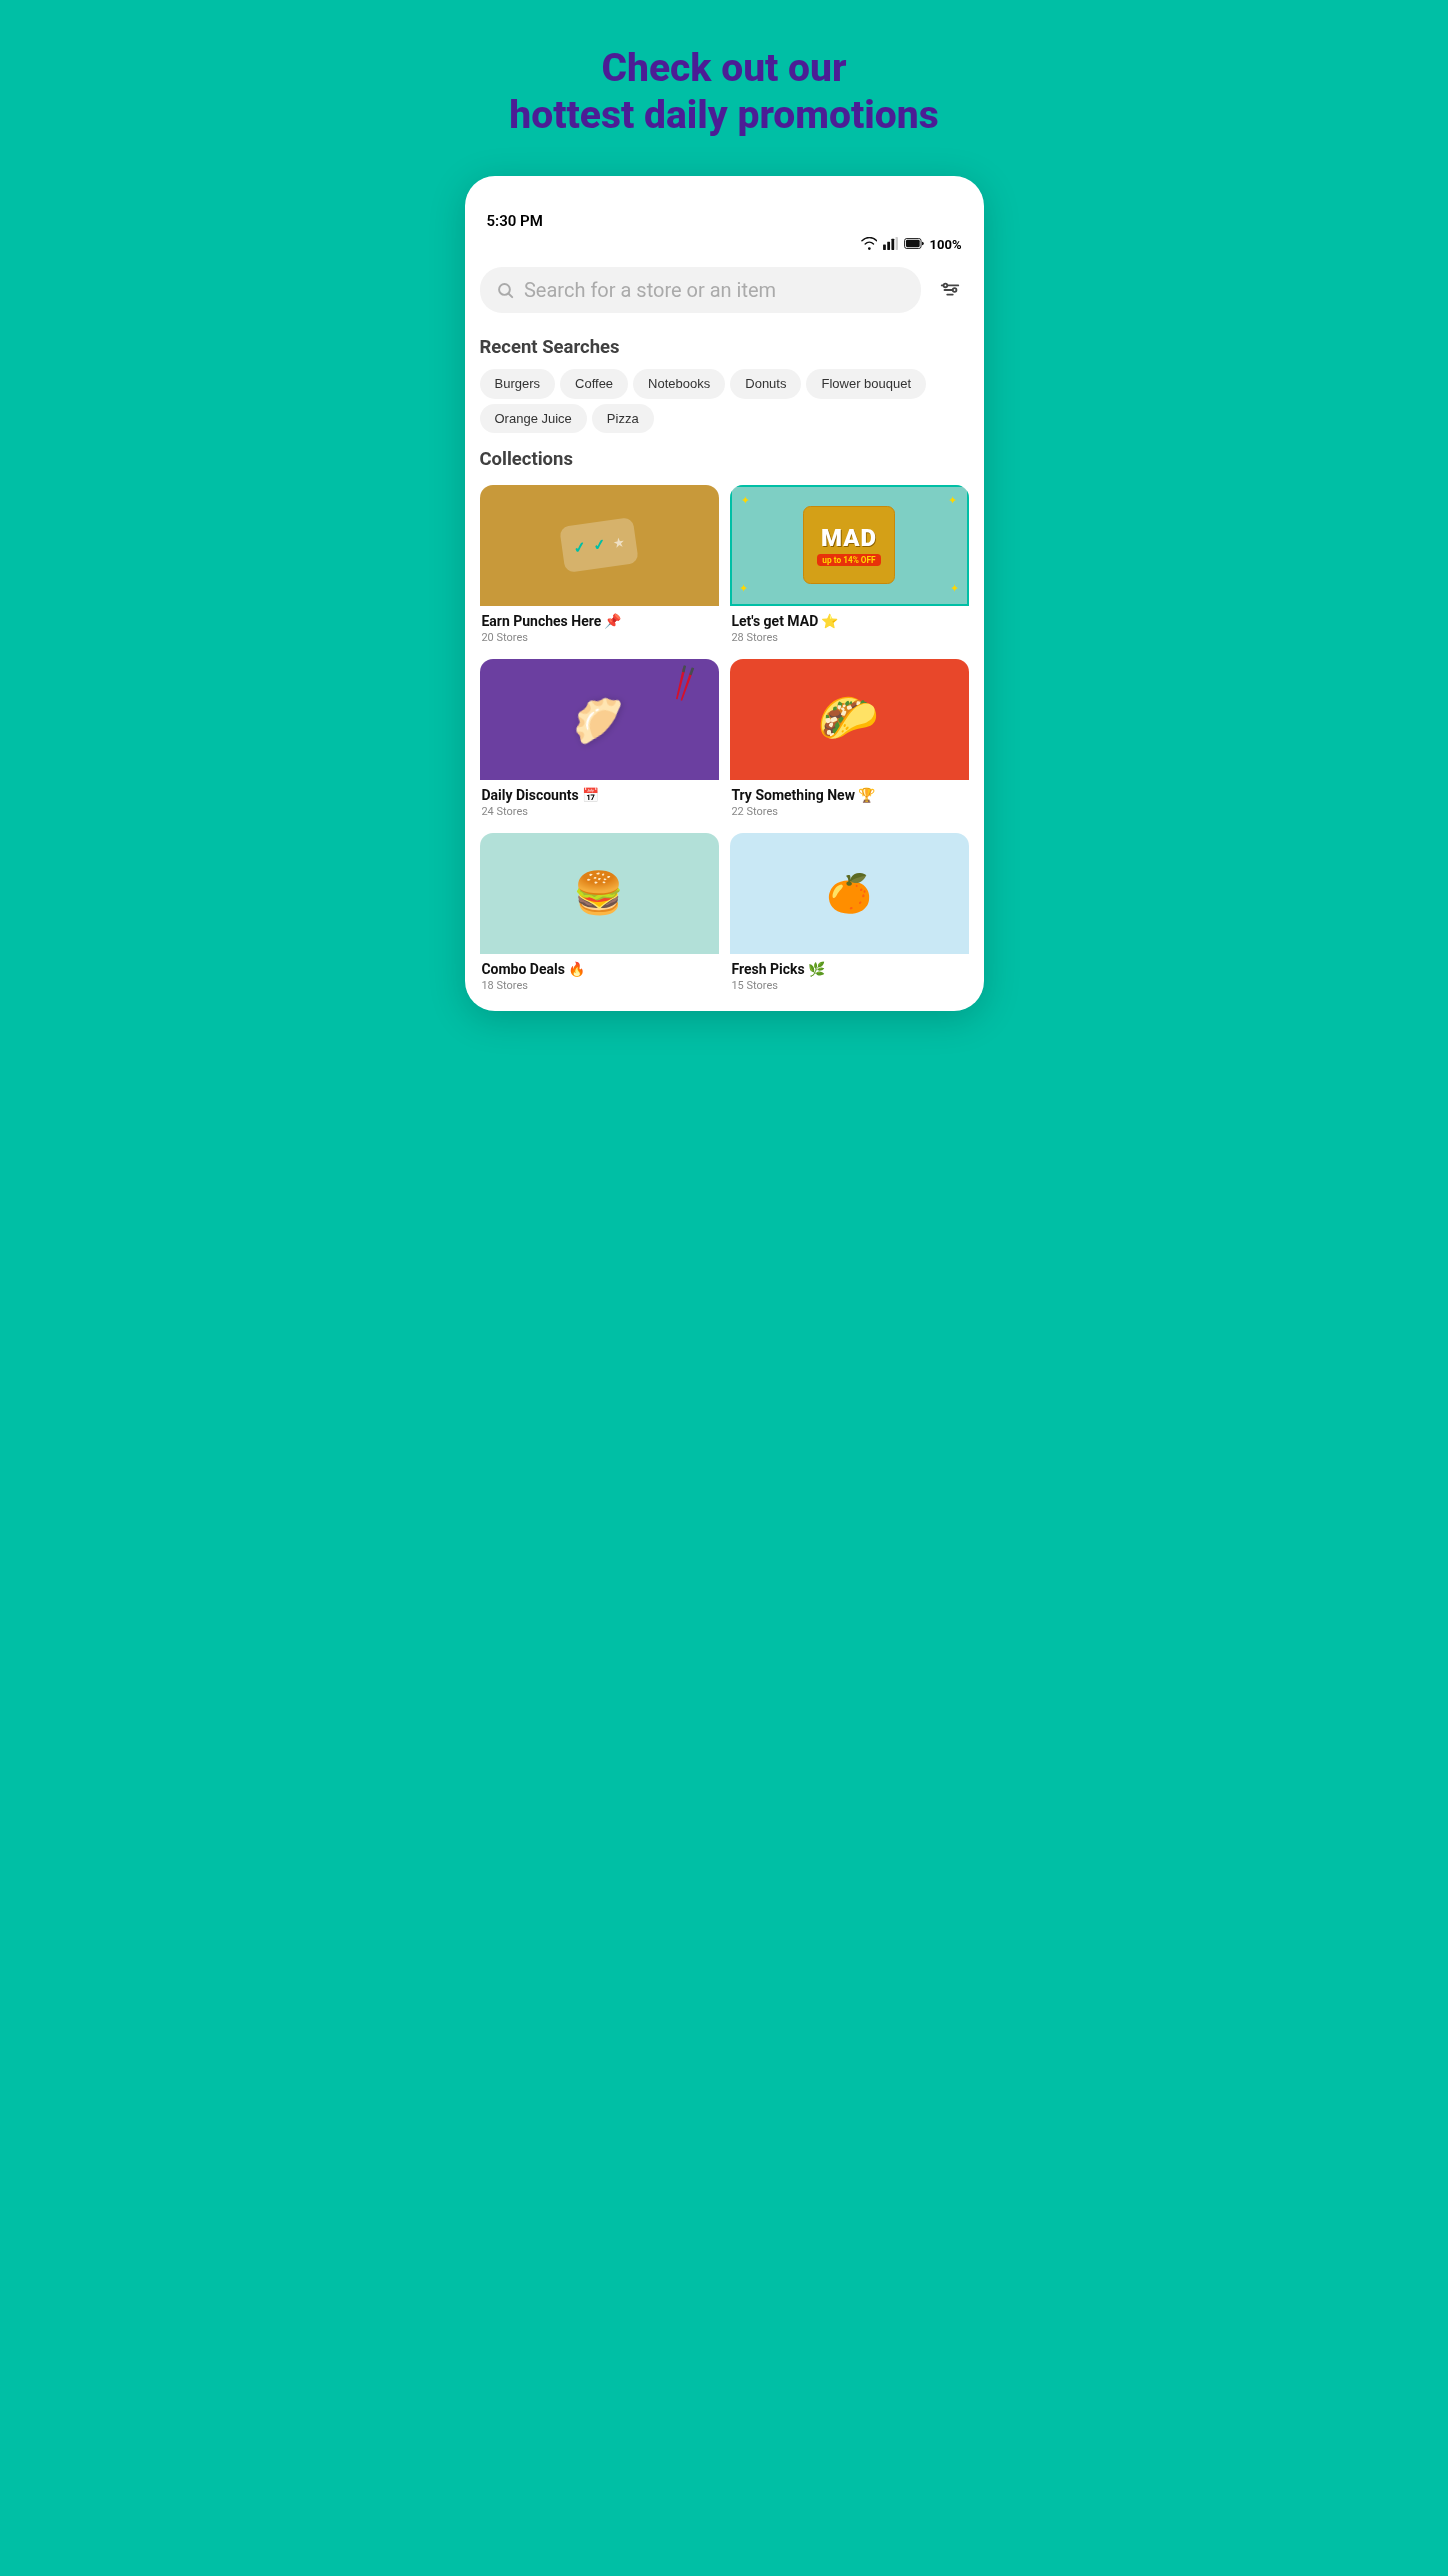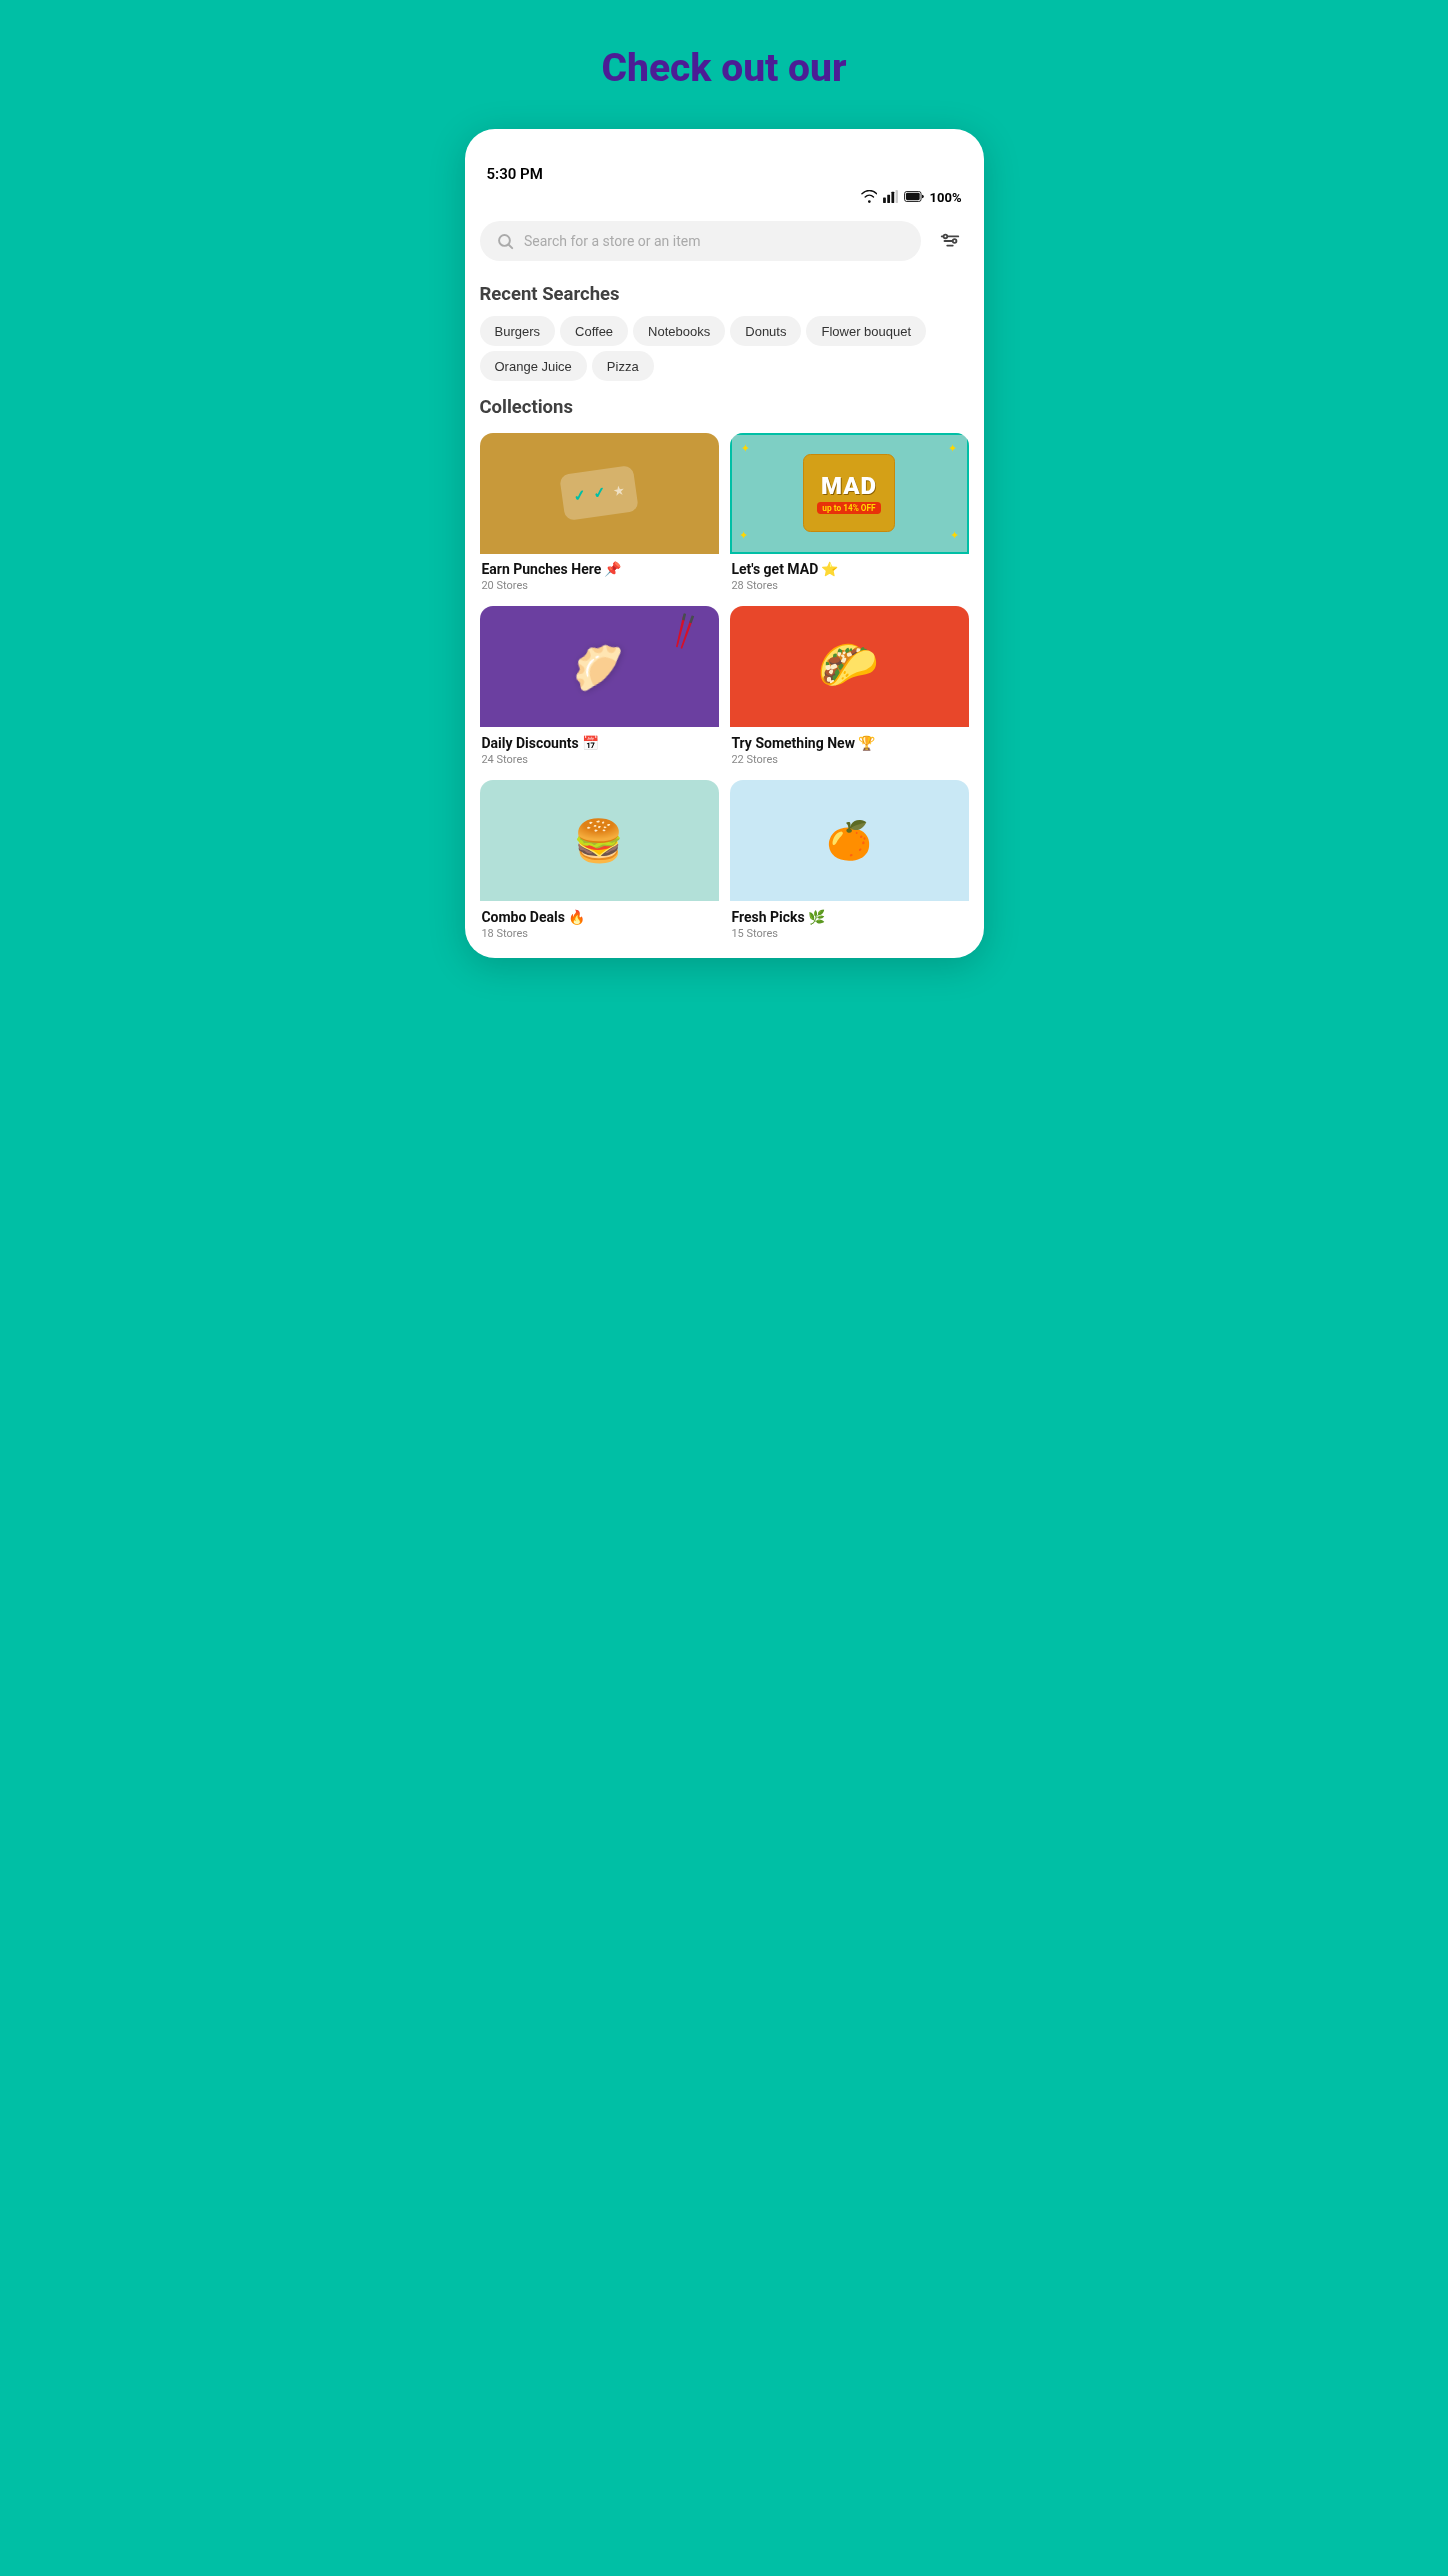--- a/index.html
+++ b/index.html
@@ -79,21 +79,21 @@
 
     .search-icon-svg {
       width: 18.5px;
       height: 18.5px;
       color: #888;
       flex-shrink: 0;
     }
 
     .search-placeholder {
       color: #aaa;
-      font-size: 14px;
+      font-size: 20px;
     }
 
     .filter-btn {
       width: 37px;
       height: 37px;
       display: flex;
       align-items: center;
       justify-content: center;
       background: transparent;
       border: none;
@@ -289,20 +289,21 @@
       transform: rotate(-30deg);
       color: #00BFA5;
     }
   </style>
 </head>
 <body>
 
 <div class="top-section">
   <h1 class="hero-title">
     <span>Check out our</span><br>
+    <span>hottest daily promotions</span>
   </h1>
 </div>
 
 <div class="phone-container">
 
   <div class="status-bar">
     <span>5:30 PM</span>
     <div class="status-icons">
       <span class="wifi-icon">
         <svg width="16.7" height="13" viewBox="0 0 18 14" fill="none">

